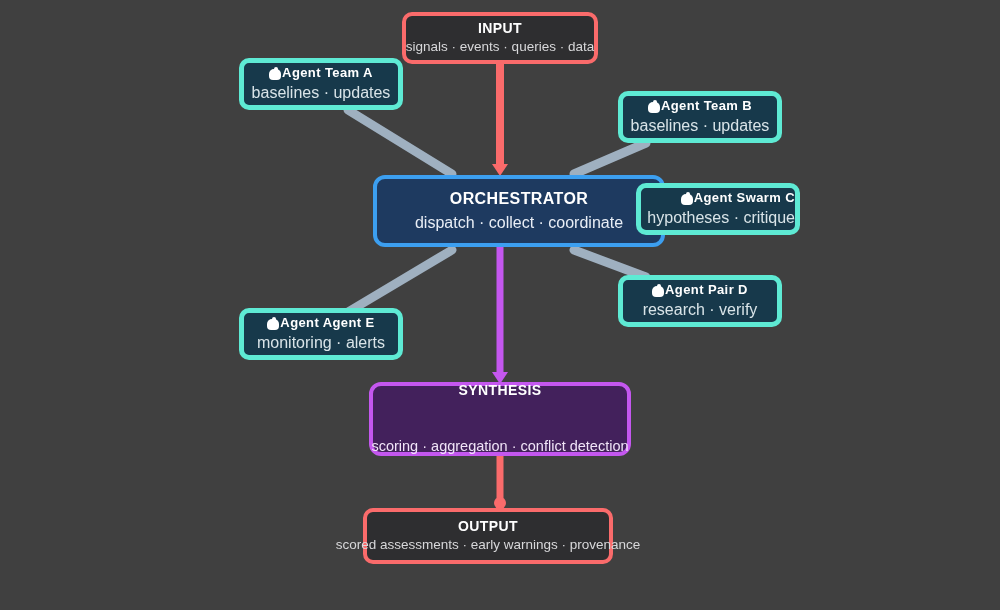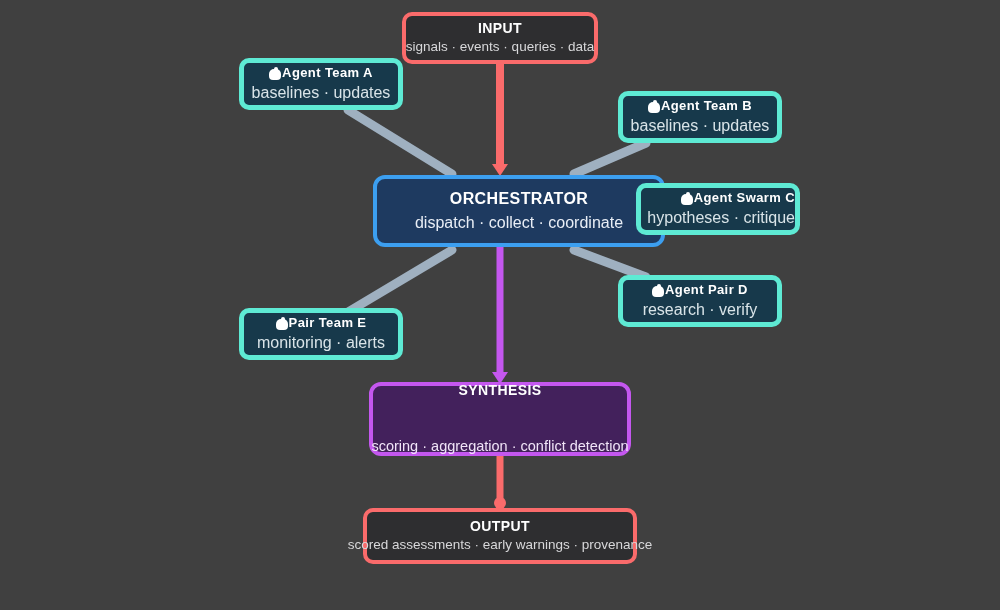--- a/index.html
+++ b/index.html
@@ -85,21 +85,21 @@
     left: 369px; top: 382px; width: 262px; height: 74px;
     background: #43215c;
     border-color: #c457ef;
     border-radius: 12px;
     gap: 36px;
   }
   #node-synthesis .title { font-size: 14px; color: #ffffff; margin-bottom: 4px; }
   #node-synthesis .subtitle { font-size: 14.5px; color: #f0e4f7; }
 
   #node-output {
-    left: 363px; top: 508px; width: 274px; height: 56px;
+    left: 363px; top: 508px; width: 250px; height: 56px;
     background: #2e2e30;
     border-color: #fa6b6b;
   }
   #node-output .title { color: #ffffff; }
   #node-output .subtitle { color: #d8d8da; }
 
   
   .agent-node {
     width: 164px;
     height: 52px;
@@ -231,18 +231,18 @@
     <div class="title">
       <span class="agent-icon"></span>
       <span>Agent Pair D</span>
     </div>
     <div class="subtitle">research · verify</div>
   </div>
 
   <div class="node agent-node" id="node-agent-e">
     <div class="title">
       <span class="agent-icon"></span>
-      <span>Pair Team E</span>
+      <span>Agent Agent E</span>
     </div>
     <div class="subtitle">monitoring · alerts</div>
   </div>
 
 </div>
 
 </body></html>

